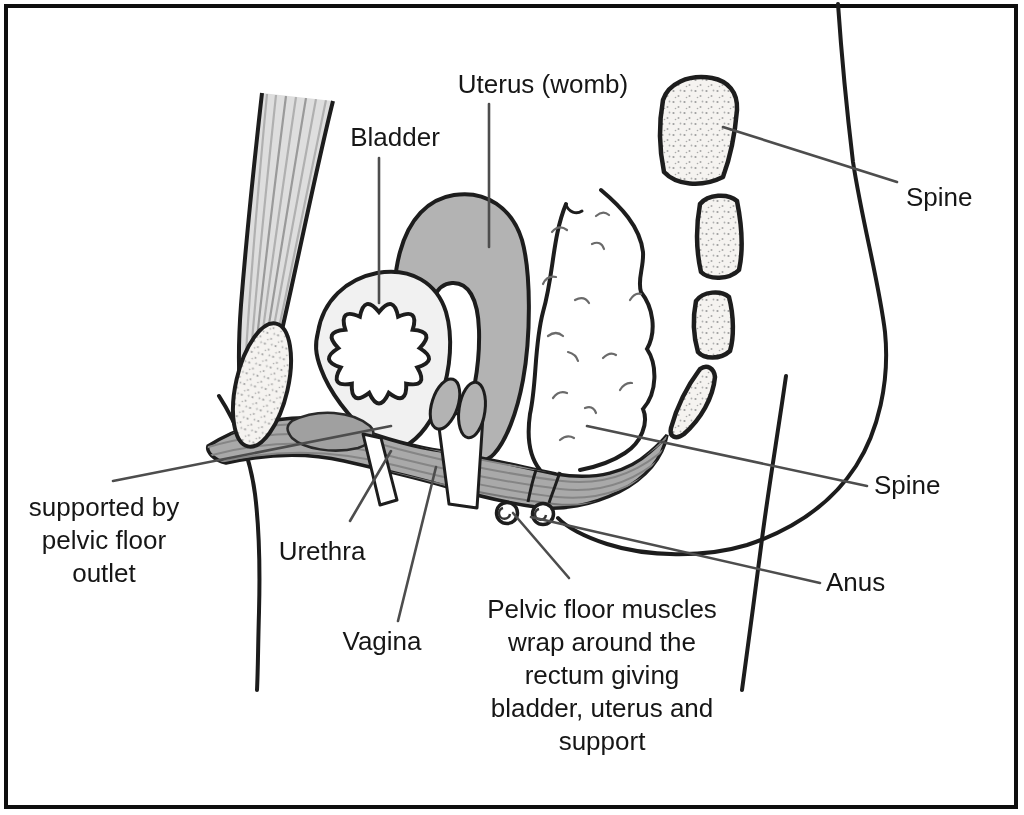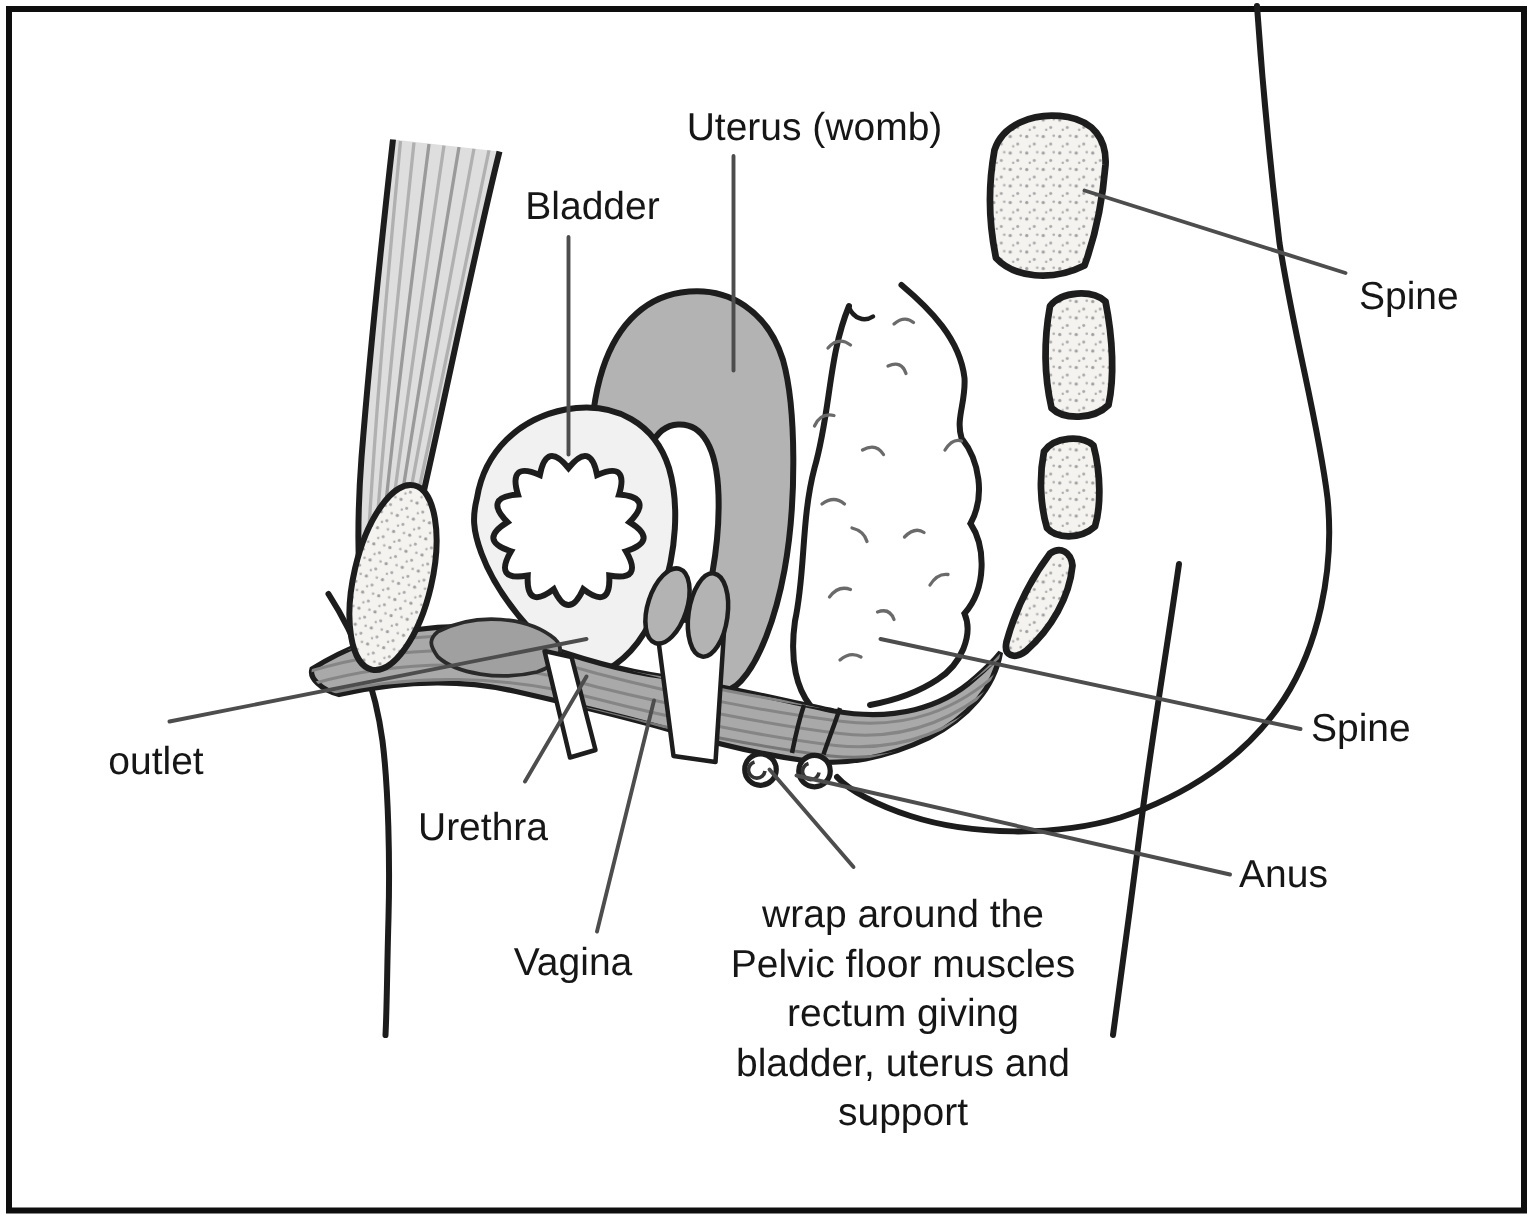--- a/index.html
+++ b/index.html
@@ -140,22 +140,24 @@
 
 <div class="lbl center" style="left:543px;top:68px">Uterus (womb)</div>
 <div class="lbl center" style="left:395px;top:121px">Bladder</div>
 <div class="lbl" style="left:906px;top:181px">Spine</div>
 <div class="lbl" style="left:874px;top:469px">Spine</div>
 <div class="lbl" style="left:826px;top:566px">Anus</div>
 <div class="lbl center" style="left:322px;top:535px">Urethra</div>
 <div class="lbl center" style="left:382px;top:625px">Vagina</div>
 
 <div class="lbl center" style="left:104px;top:491px">
+  <div>supported by</div>
+  <div>pelvic floor</div>
   <div>outlet</div>
 </div>
 
 <div class="lbl center" style="left:602px;top:593px">
+  <div>Pelvic floor muscles</div>
   <div>wrap around the</div>
-  <div>Pelvic floor muscles</div>
   <div>rectum giving</div>
   <div>bladder, uterus and</div>
   <div>support</div>
 </div>
 
 </body></html>

